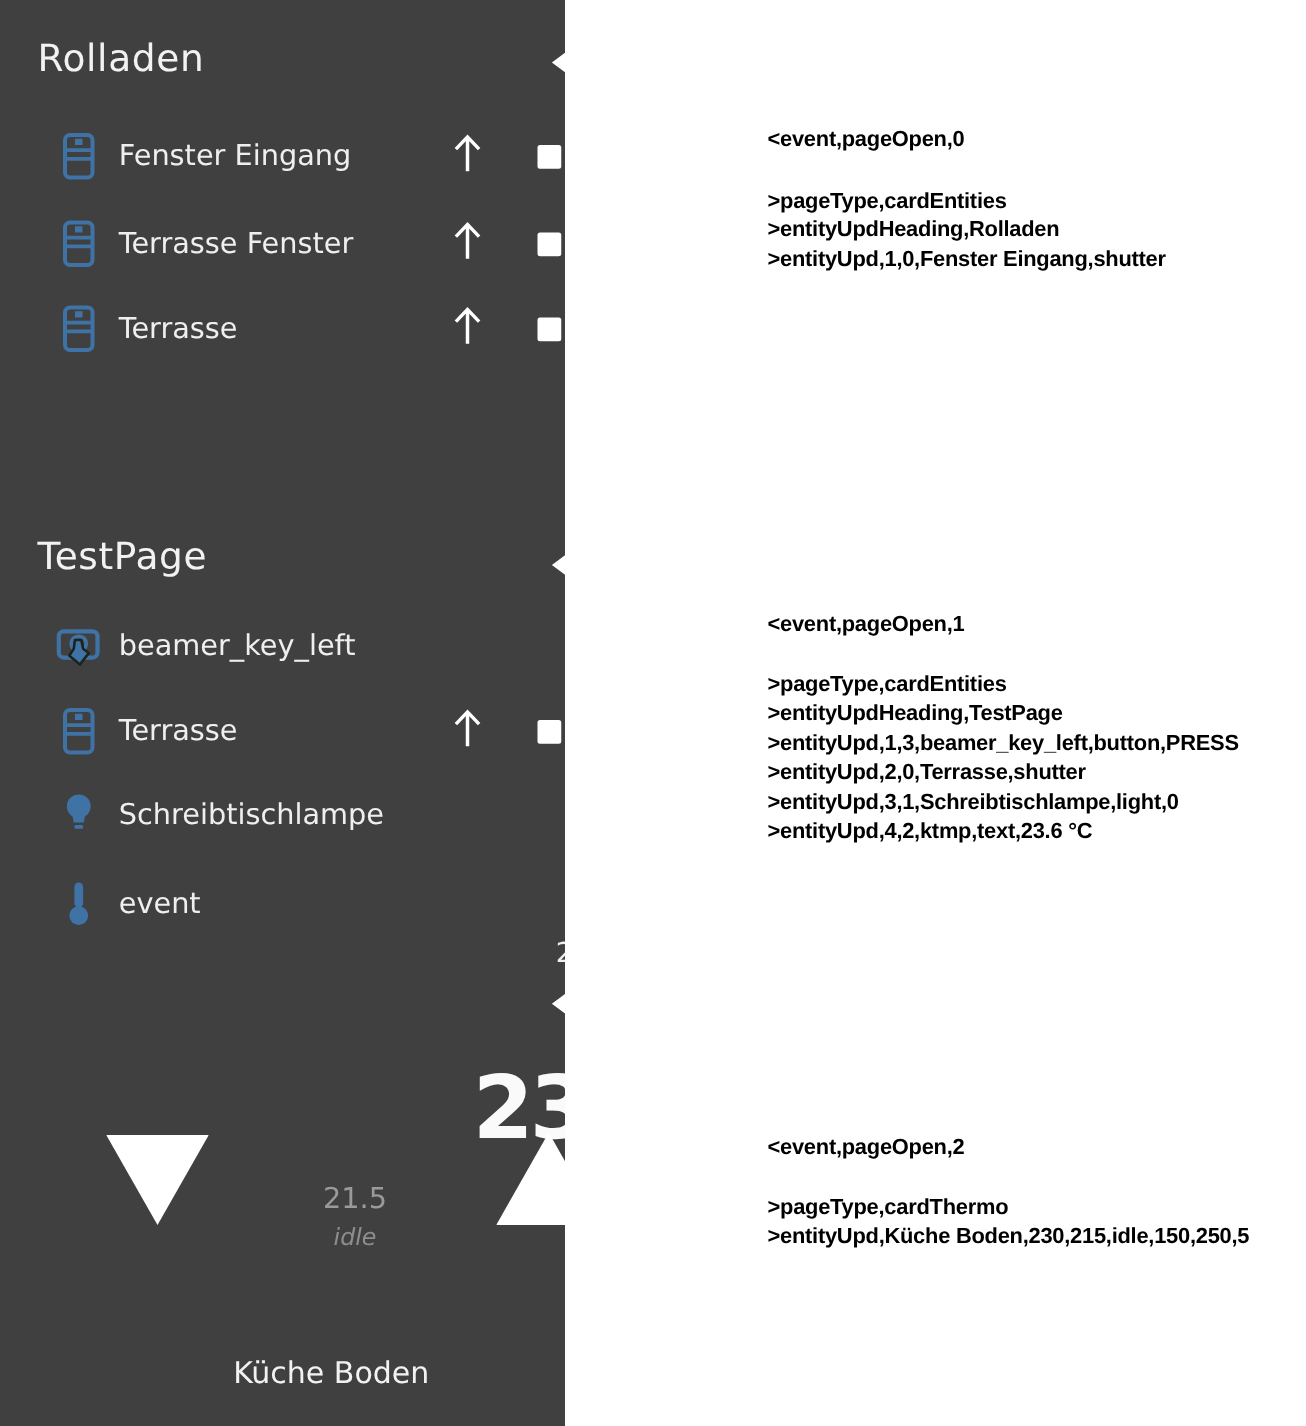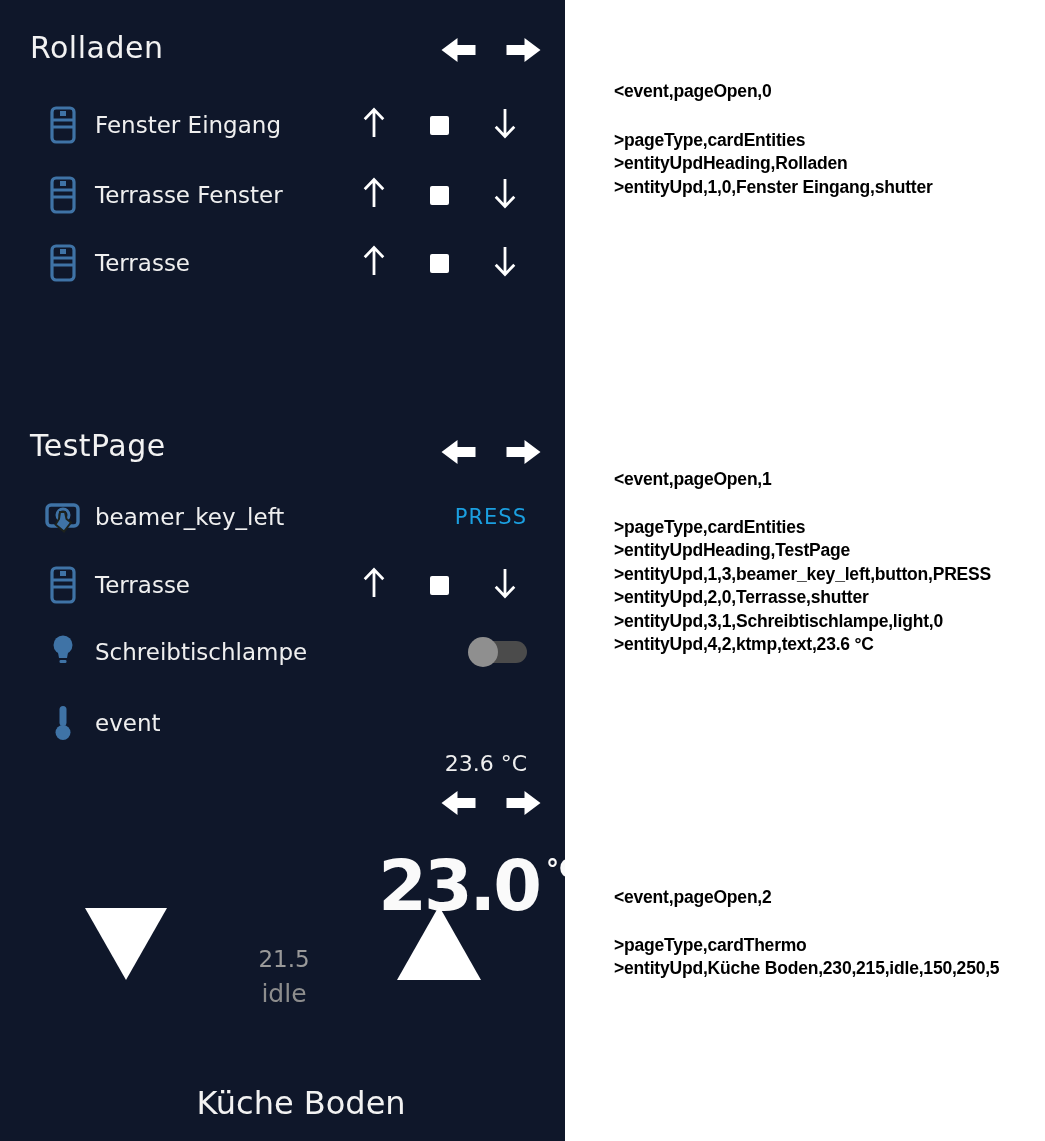--- a/index.html
+++ b/index.html
@@ -1,19 +1,19 @@
 <!DOCTYPE html>
 <html><head>
 <meta charset="utf-8">
 <style>
   html,body{margin:0;padding:0;background:#fff;}
   .stage{position:relative;width:1045px;height:1141px;background:#ffffff;overflow:hidden;
          font-family:"DejaVu Sans",sans-serif;}
   
-  .panel{position:absolute;left:0;top:0;width:565px;height:1141px;background:#0f172a;overflow:hidden;}
+  .panel{position:absolute;left:0;top:0;width:452px;height:1141px;background:#404040;overflow:hidden;}
   .heading{position:absolute;left:30px;margin:0;color:#f2f2f2;font-size:30px;font-weight:400;
            letter-spacing:.5px;white-space:nowrap;}
   .nav{position:absolute;width:37px;height:30px;cursor:pointer;}
   .row{position:absolute;left:0;width:565px;height:70px;}
   .row > *{position:absolute;top:50%;transform:translateY(-50%);}
   .ent-icon{left:44px;width:38px;display:flex;justify-content:center;}
   .ent-label{left:95px;color:#efefef;font-size:23px;white-space:nowrap;}
   .ctl{cursor:pointer;display:flex;align-items:center;justify-content:center;width:30px;height:40px;}
   .ctl-up{left:359px;}
   .ctl-stop{left:424px;}
@@ -22,28 +22,28 @@
   .ent-value{right:38px;color:#efefef;font-size:22px;white-space:nowrap;margin-top:40px;}
   .press{right:38px;color:#1b9fe0;font-size:21px;font-weight:400;letter-spacing:1px;cursor:pointer;}
   .toggle{right:38px;width:59px;height:30px;cursor:pointer;}
   .toggle .track{position:absolute;left:5px;right:0;top:4px;height:22px;border-radius:11px;background:#4b4b4b;}
   .toggle .knob{position:absolute;left:0;top:0;width:30px;height:30px;border-radius:50%;background:#8f8f8f;}
   
   .t-temp{position:absolute;left:13px;top:845px;width:565px;text-align:right;color:#fafafa;white-space:nowrap;}
   .t-big{font-size:70px;font-weight:700;letter-spacing:-3px;}
   .t-unit{font-size:26px;font-weight:700;position:relative;top:-32px;margin-left:7px;letter-spacing:0;}
   .t-set{position:absolute;left:0;top:946px;width:568px;text-align:center;color:#9a9a9a;font-size:23px;}
-  .t-state{position:absolute;left:0;top:979px;width:568px;text-align:center;color:#8d8d8d;font-size:25px;}
-  .t-title{position:absolute;left:0;top:1084px;width:530px;text-align:center;color:#f2f2f2;font-size:32px;padding-left:36px;}
+  .t-state{position:absolute;left:0;top:979px;width:568px;text-align:center;color:#8d8d8d;font-size:19px;font-style:italic;}
+  .t-title{position:absolute;left:0;top:1084px;width:530px;text-align:center;color:#f2f2f2;font-size:24px;}
   .t-btn{position:absolute;cursor:pointer;}
   
   .log{position:absolute;top:0;left:565px;width:480px;height:1141px;background:#ffffff;
        font-family:"Liberation Sans",sans-serif;color:#000;font-weight:700;}
   .lg-event,.lg-lines{position:absolute;left:49px;font-size:17.5px;letter-spacing:-0.2px;
-       line-height:23.4px;white-space:nowrap;}
+       line-height:23.4px;white-space:nowrap;margin-top:20px;}
 </style>
 </head>
 <body>
 
 <div class="stage">
 
   <div class="panel">
 
     <h2 class="heading" style="top:30px">Rolladen</h2>
     <div class="nav" style="left:440px;top:35px">

